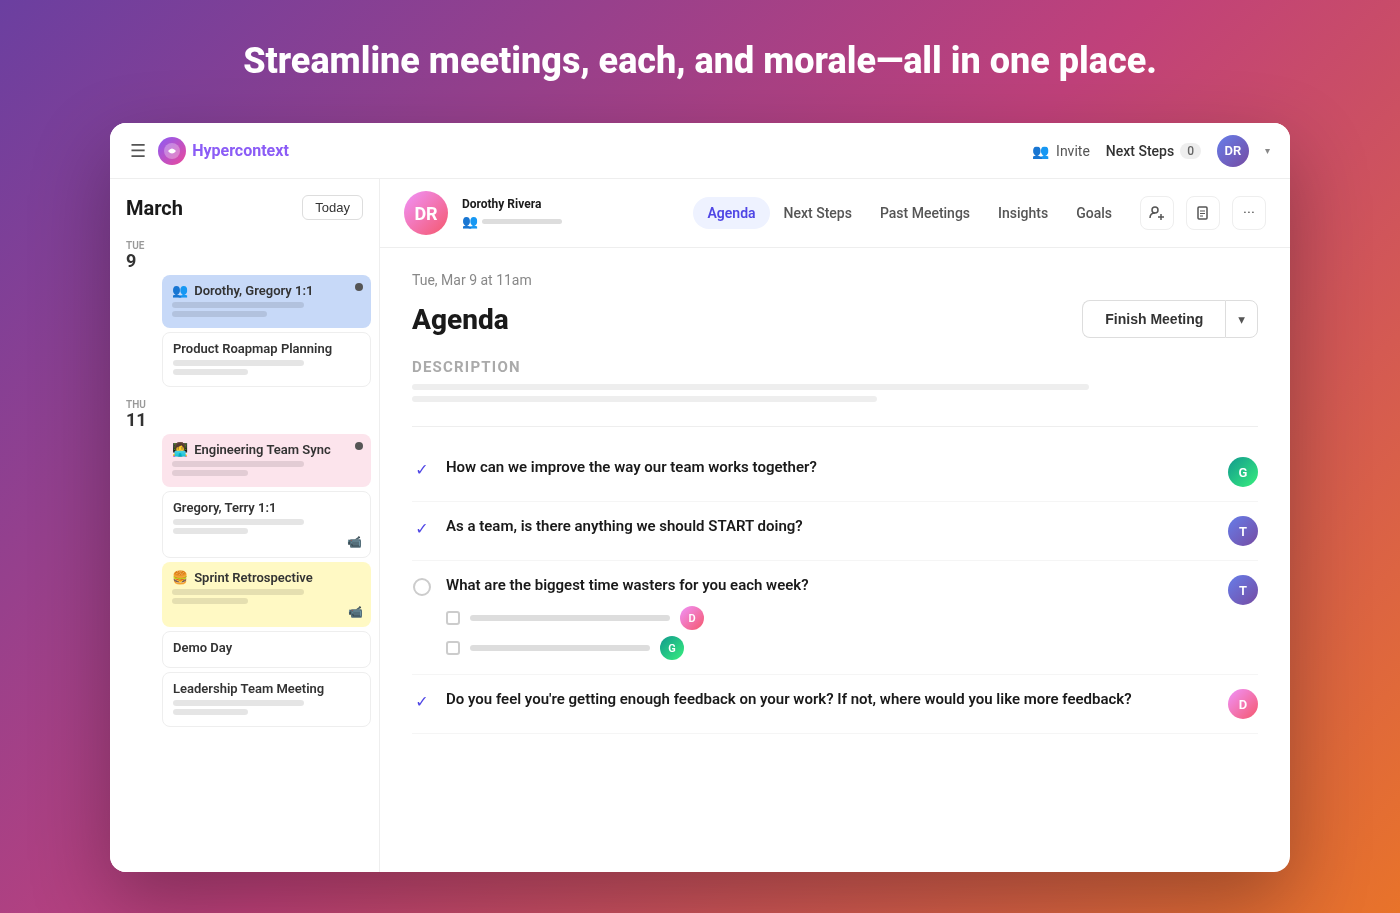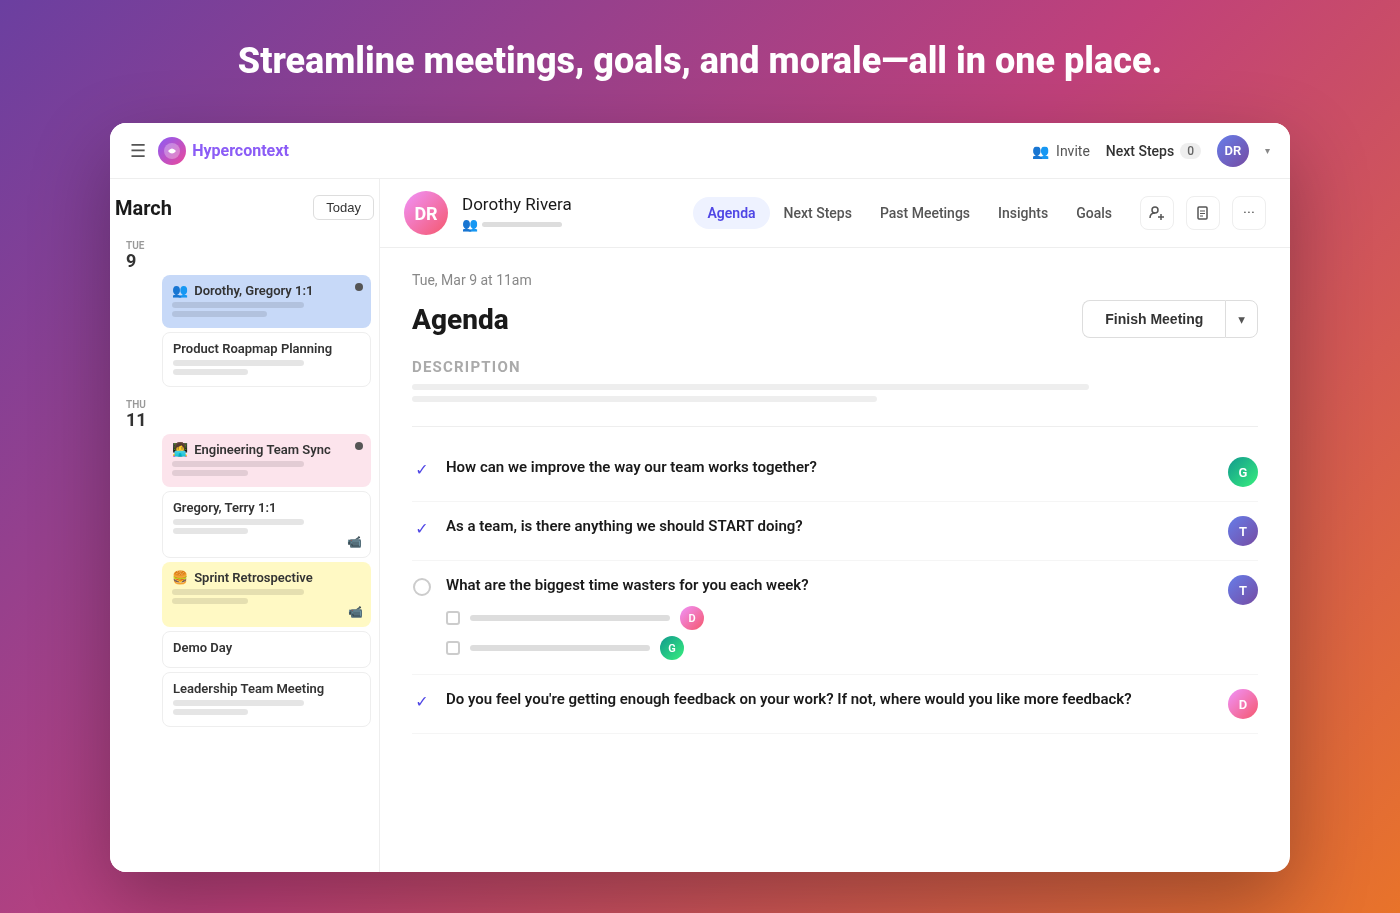--- a/index.html
+++ b/index.html
@@ -127,21 +127,21 @@
       min-width: 270px;
       border-right: 1px solid #eee;
       background: #fff;
       overflow-y: auto;
       padding: 16px 0;
     }
     .sidebar-header {
       display: flex;
       align-items: center;
       justify-content: space-between;
-      padding: 0 5px 12px;
+      padding: 0 16px 12px;
       gap: 36px;
     }
     .month-title {
       font-size: 20px;
       font-weight: 700;
       color: #1a1a1a;
     }
     .today-btn {
       border: 1px solid #ddd;
       background: #fff;
@@ -261,22 +261,22 @@
       justify-content: center;
       color: white;
       font-size: 18px;
       font-weight: bold;
       flex-shrink: 0;
     }
     .meeting-name-area {
       flex: 1;
     }
     .meeting-person-name {
-      font-size: 17px;
-      font-weight: 400;
+      font-size: 12px;
+      font-weight: 700;
       color: #1a1a1a;
     }
     .meeting-person-sub {
       display: flex;
       align-items: center;
       gap: 4px;
       margin-top: 3px;
     }
     .person-icon {
       font-size: 13px;
@@ -464,21 +464,21 @@
       color: white;
       font-weight: 600;
     }
     .av-green { background: linear-gradient(135deg, #11998e, #38ef7d); }
     .av-purple { background: linear-gradient(135deg, #667eea, #764ba2); }
     .av-orange { background: linear-gradient(135deg, #f093fb, #f5576c); }
   </style>
 </head>
 <body>
 
-<h1 class="hero-title">Streamline meetings, goals, and morale—all in one place.</h1>
+<h1 class="hero-title">Streamline meetings, each, and morale—all in one place.</h1>
 
 <div class="app-window">
 
   <nav class="top-nav">
     <div class="nav-left">
       <span class="hamburger">☰</span>
       <div class="logo-area">
         <div class="logo-icon">
           <svg width="16" height="16" viewBox="0 0 16 16" fill="none">
             <circle cx="8" cy="8" r="8" fill="white" fill-opacity="0.3"></circle>

